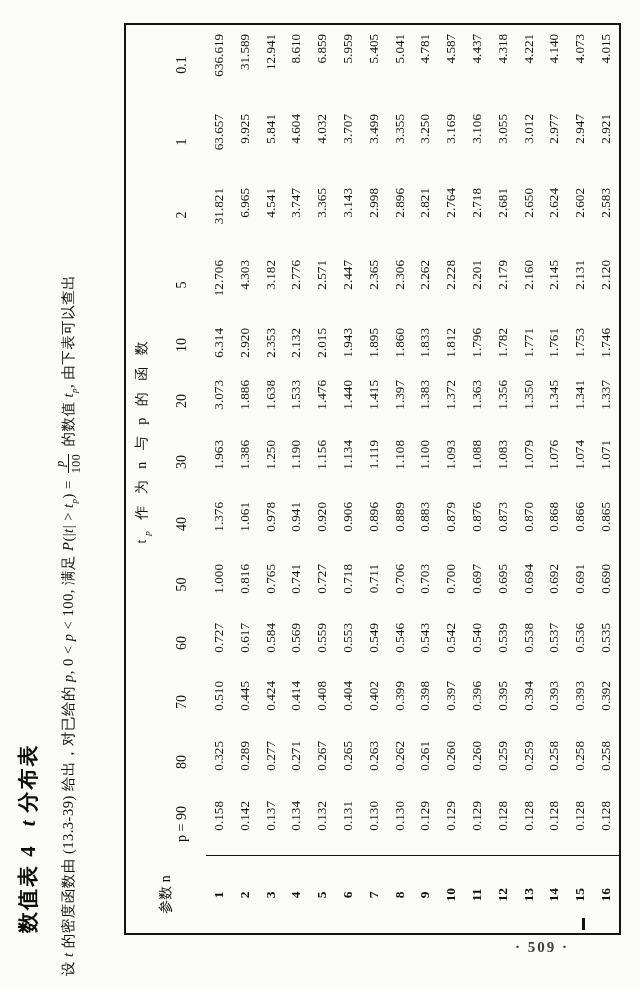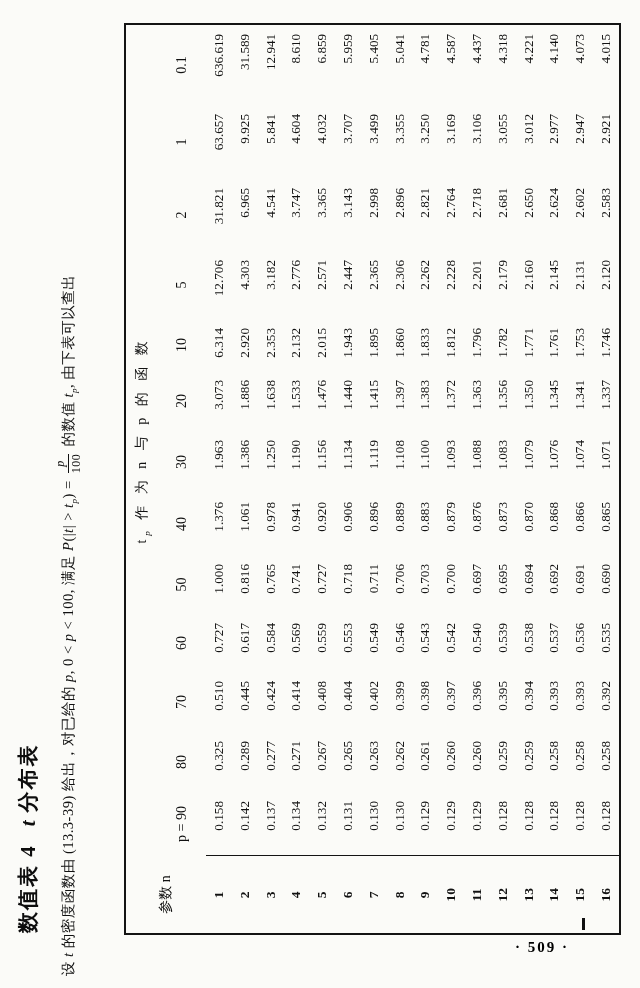--- a/index.html
+++ b/index.html
@@ -58,21 +58,21 @@
     height:25.8px;line-height:25.8px;font-size:13.2px;
     text-align:right;padding:0 9px 0 0;border-left:1px solid #141414;
     color:#121212;
   }
   tbody td.ncol{
     text-align:center;font-weight:bold;padding:0;font-size:13.5px;
     border-left:none;border-right:1.5px solid #141414;
   }
   .pageno{
     position:absolute;left:506px;top:939px;width:72px;
-    font-size:15px;font-weight:bold;text-align:center;letter-spacing:2px;color:#000000;
+    font-size:15px;font-weight:bold;text-align:center;letter-spacing:2px;color:#404040;
   }
   .tickmark{position:absolute;left:582px;top:918px;width:3px;height:12px;background:#111;}
 </style>
 </head>
 <body>
 
 <div class="page">
 
   <div class="landscape">
 

